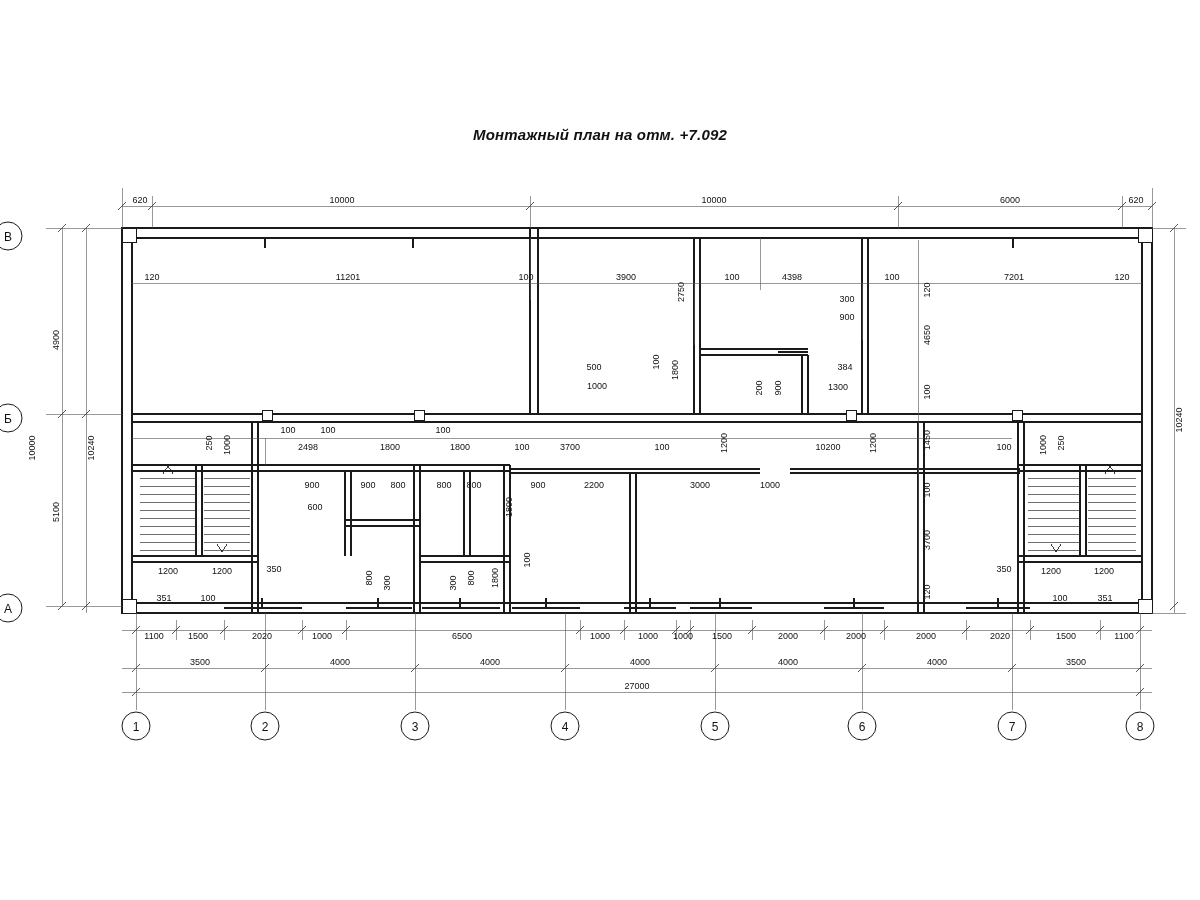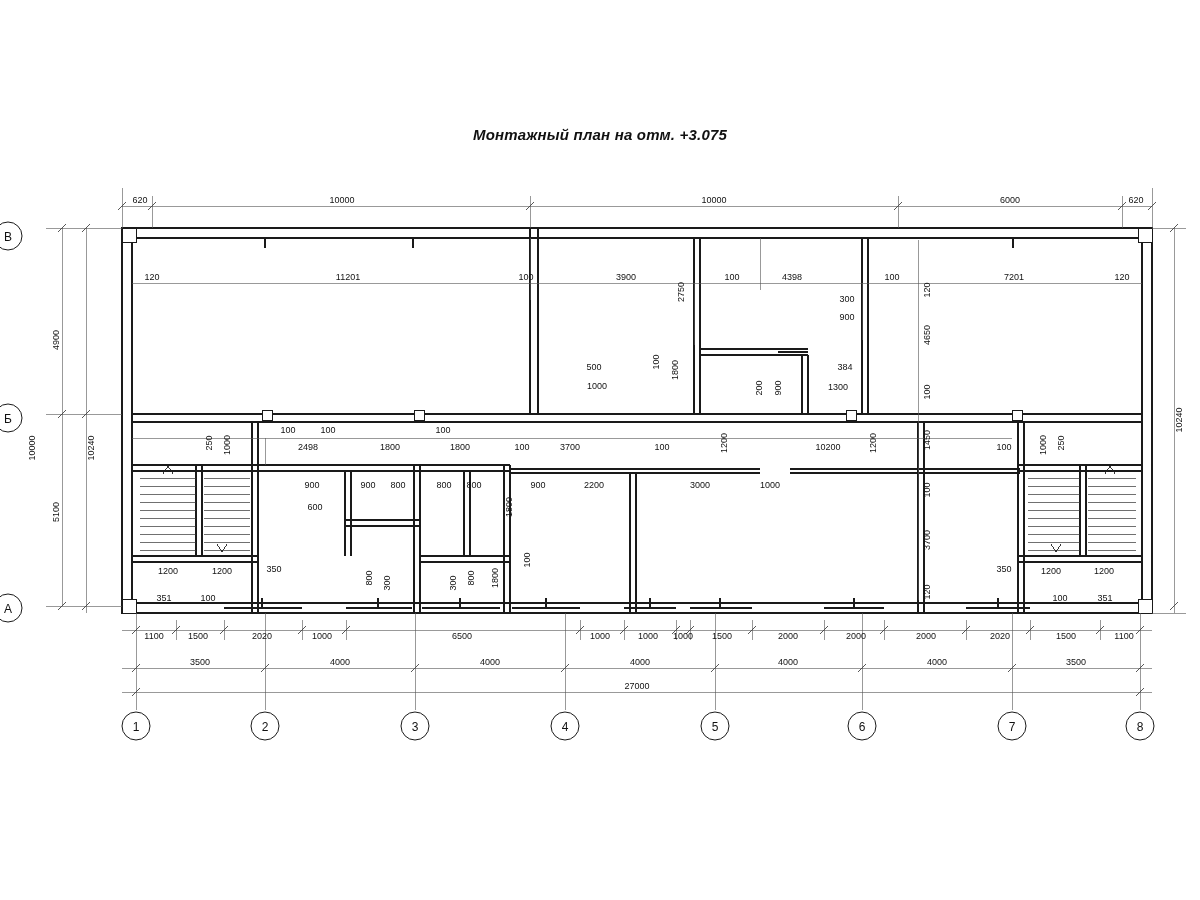--- a/index.html
+++ b/index.html
@@ -13,21 +13,21 @@
   svg{position:absolute;left:0;top:0;width:1200px;height:900px;}
   text{font-family:"Liberation Sans",sans-serif;fill:#111;}
   .dim{font-size:9px;}
   .grid-lbl{font-size:12px;}
 </style>
 </head>
 <body>
 
 <div id="stage">
 
-  <div class="title">Монтажный план на отм. +3.075</div>
+  <div class="title">Монтажный план на отм. +7.092</div>
 
   <svg viewBox="0 0 1200 900">
     <g stroke="#1a1a1a" fill="none" stroke-width="1" shape-rendering="crispEdges">
 
       <g stroke-width="1.6">
         <rect x="122" y="228" width="1030" height="385"></rect>
         <rect x="132" y="238" width="1010" height="365"></rect>
       </g>
 
       <g stroke-width="1" fill="#ffffff">

